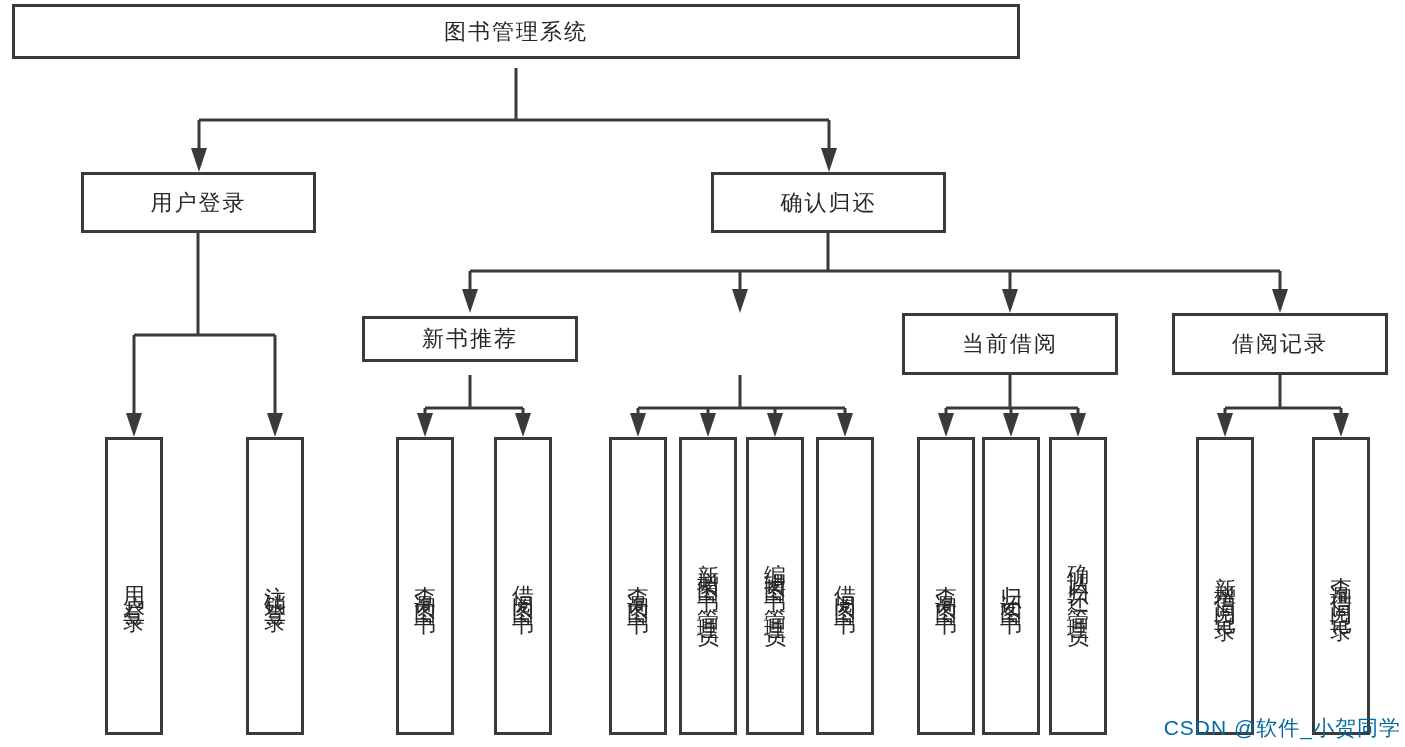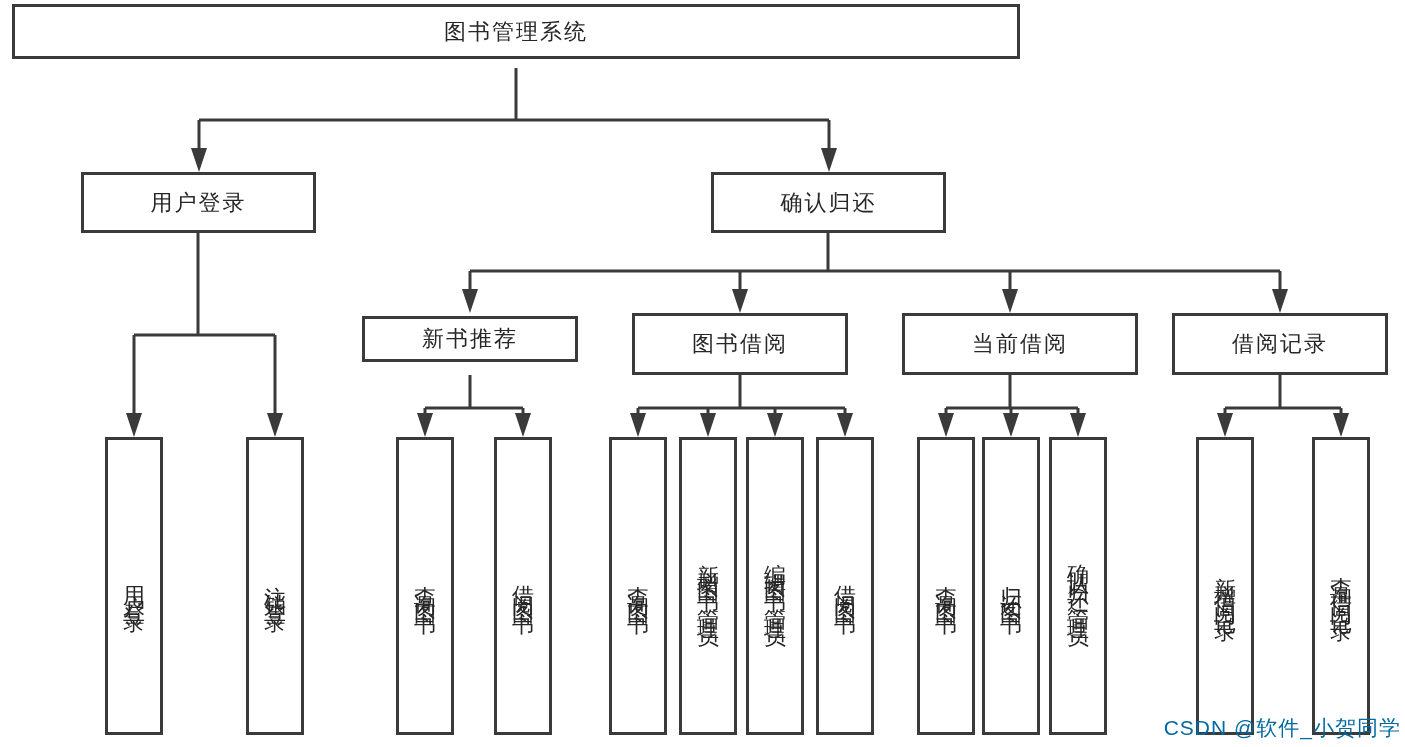--- a/index.html
+++ b/index.html
@@ -45,21 +45,21 @@
     line-height: 1;
   }
   
   .n-root        { left: 12px;   top: 4px;  width: 1008px; height: 55px; }
   
   .n-user-login  { left: 81px;   top: 172px; width: 235px;  height: 61px; }
   .n-book-mgmt   { left: 711px;  top: 172px; width: 235px;  height: 61px; }
   
   .n-new-book    { left: 362px;  top: 302px; width: 216px;  height: 46px; margin-top: 14px; }
   .n-book-borrow { left: 632px;  top: 313px; width: 216px;  height: 62px; }
-  .n-cur-borrow  { left: 902px;  top: 313px; width: 236px;  height: 62px; }
+  .n-cur-borrow  { left: 902px;  top: 313px; width: 216px;  height: 62px; }
   .n-borrow-rec  { left: 1172px; top: 313px; width: 216px;  height: 62px; }
   
   .leaf { top: 437px; width: 58px; height: 298px; }
   .l-user-login   { left: 105px; }
   .l-logout       { left: 246px; }
   .l-query-book-1 { left: 396px; }
   .l-borrow-book-1{ left: 494px; }
   .l-query-book-2 { left: 609px; }
   .l-add-book     { left: 679px; }
   .l-edit-book    { left: 746px; }
@@ -132,23 +132,20 @@
   <div class="node h-box n-user-login">
     <span>用户登录</span>
   </div>
   <div class="node h-box n-book-mgmt">
     <span>确认归还</span>
   </div>
 
   <div class="node h-box n-new-book">
     <span>新书推荐</span>
   </div>
-  <div class="node h-box n-book-borrow">
-    <span>图书借阅</span>
-  </div>
   <div class="node h-box n-cur-borrow">
     <span>当前借阅</span>
   </div>
   <div class="node h-box n-borrow-rec">
     <span>借阅记录</span>
   </div>
 
   <div class="node leaf l-user-login">
     <span>用户登录</span>
   </div>

